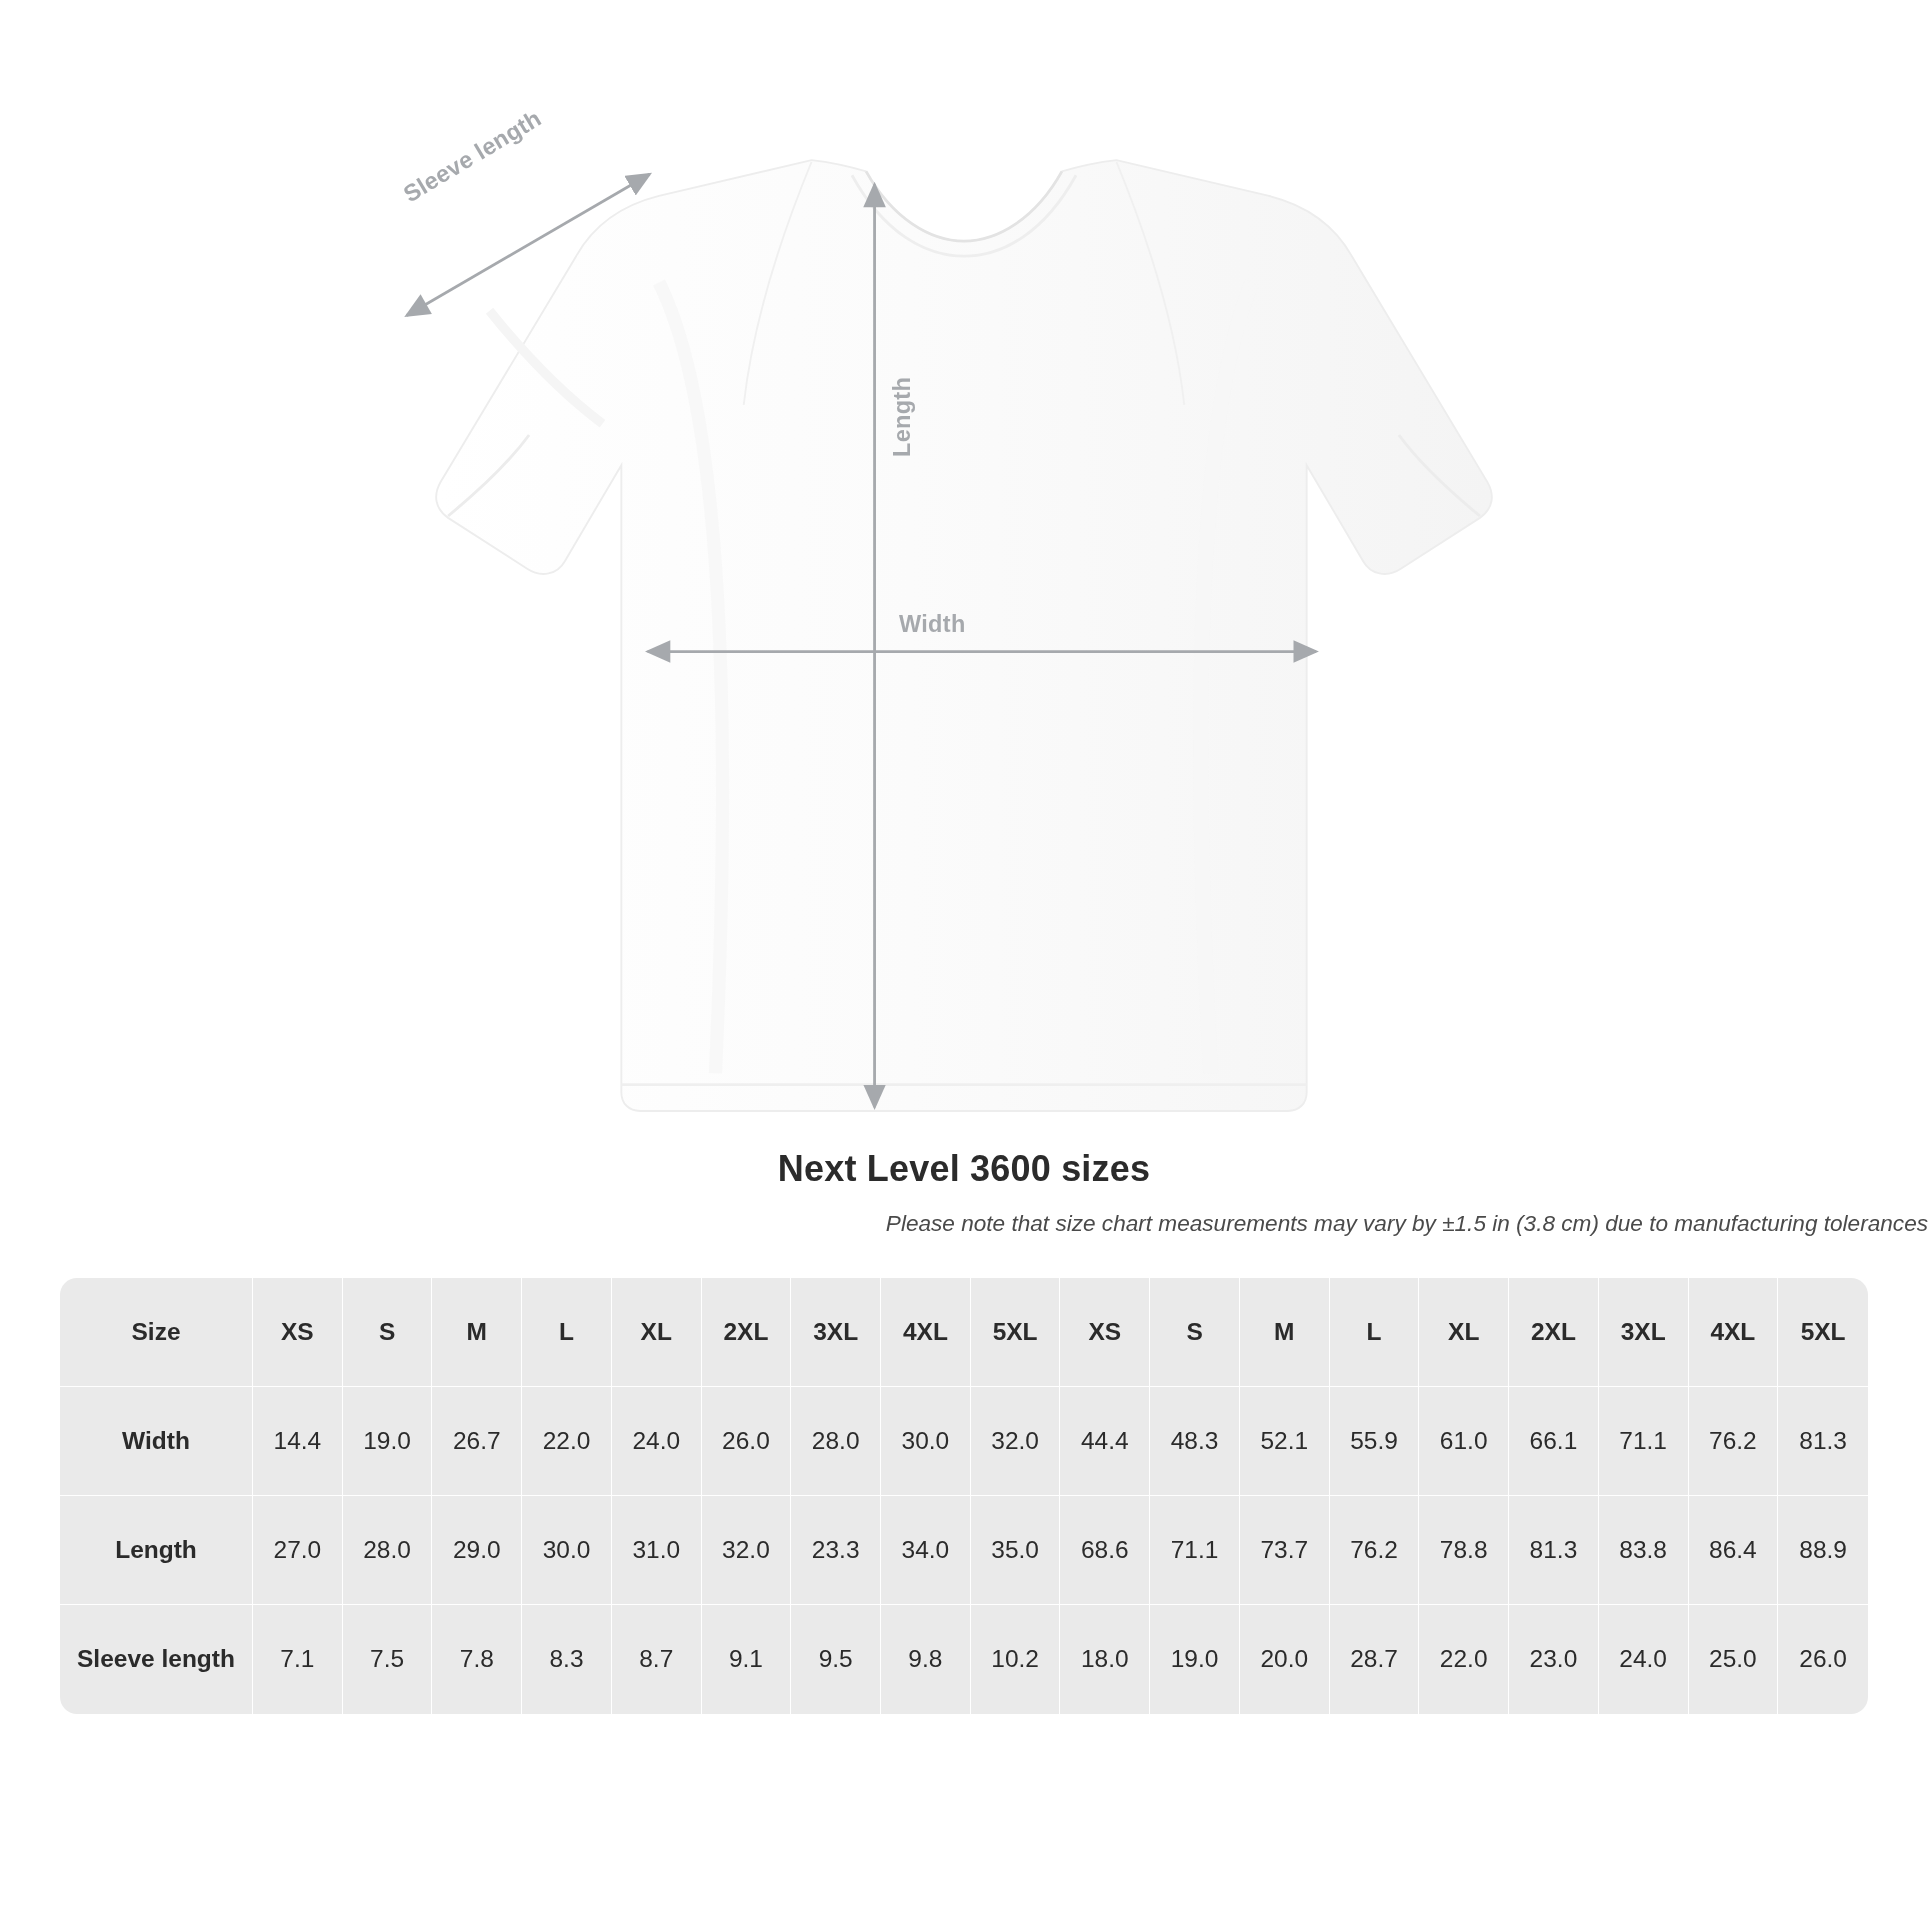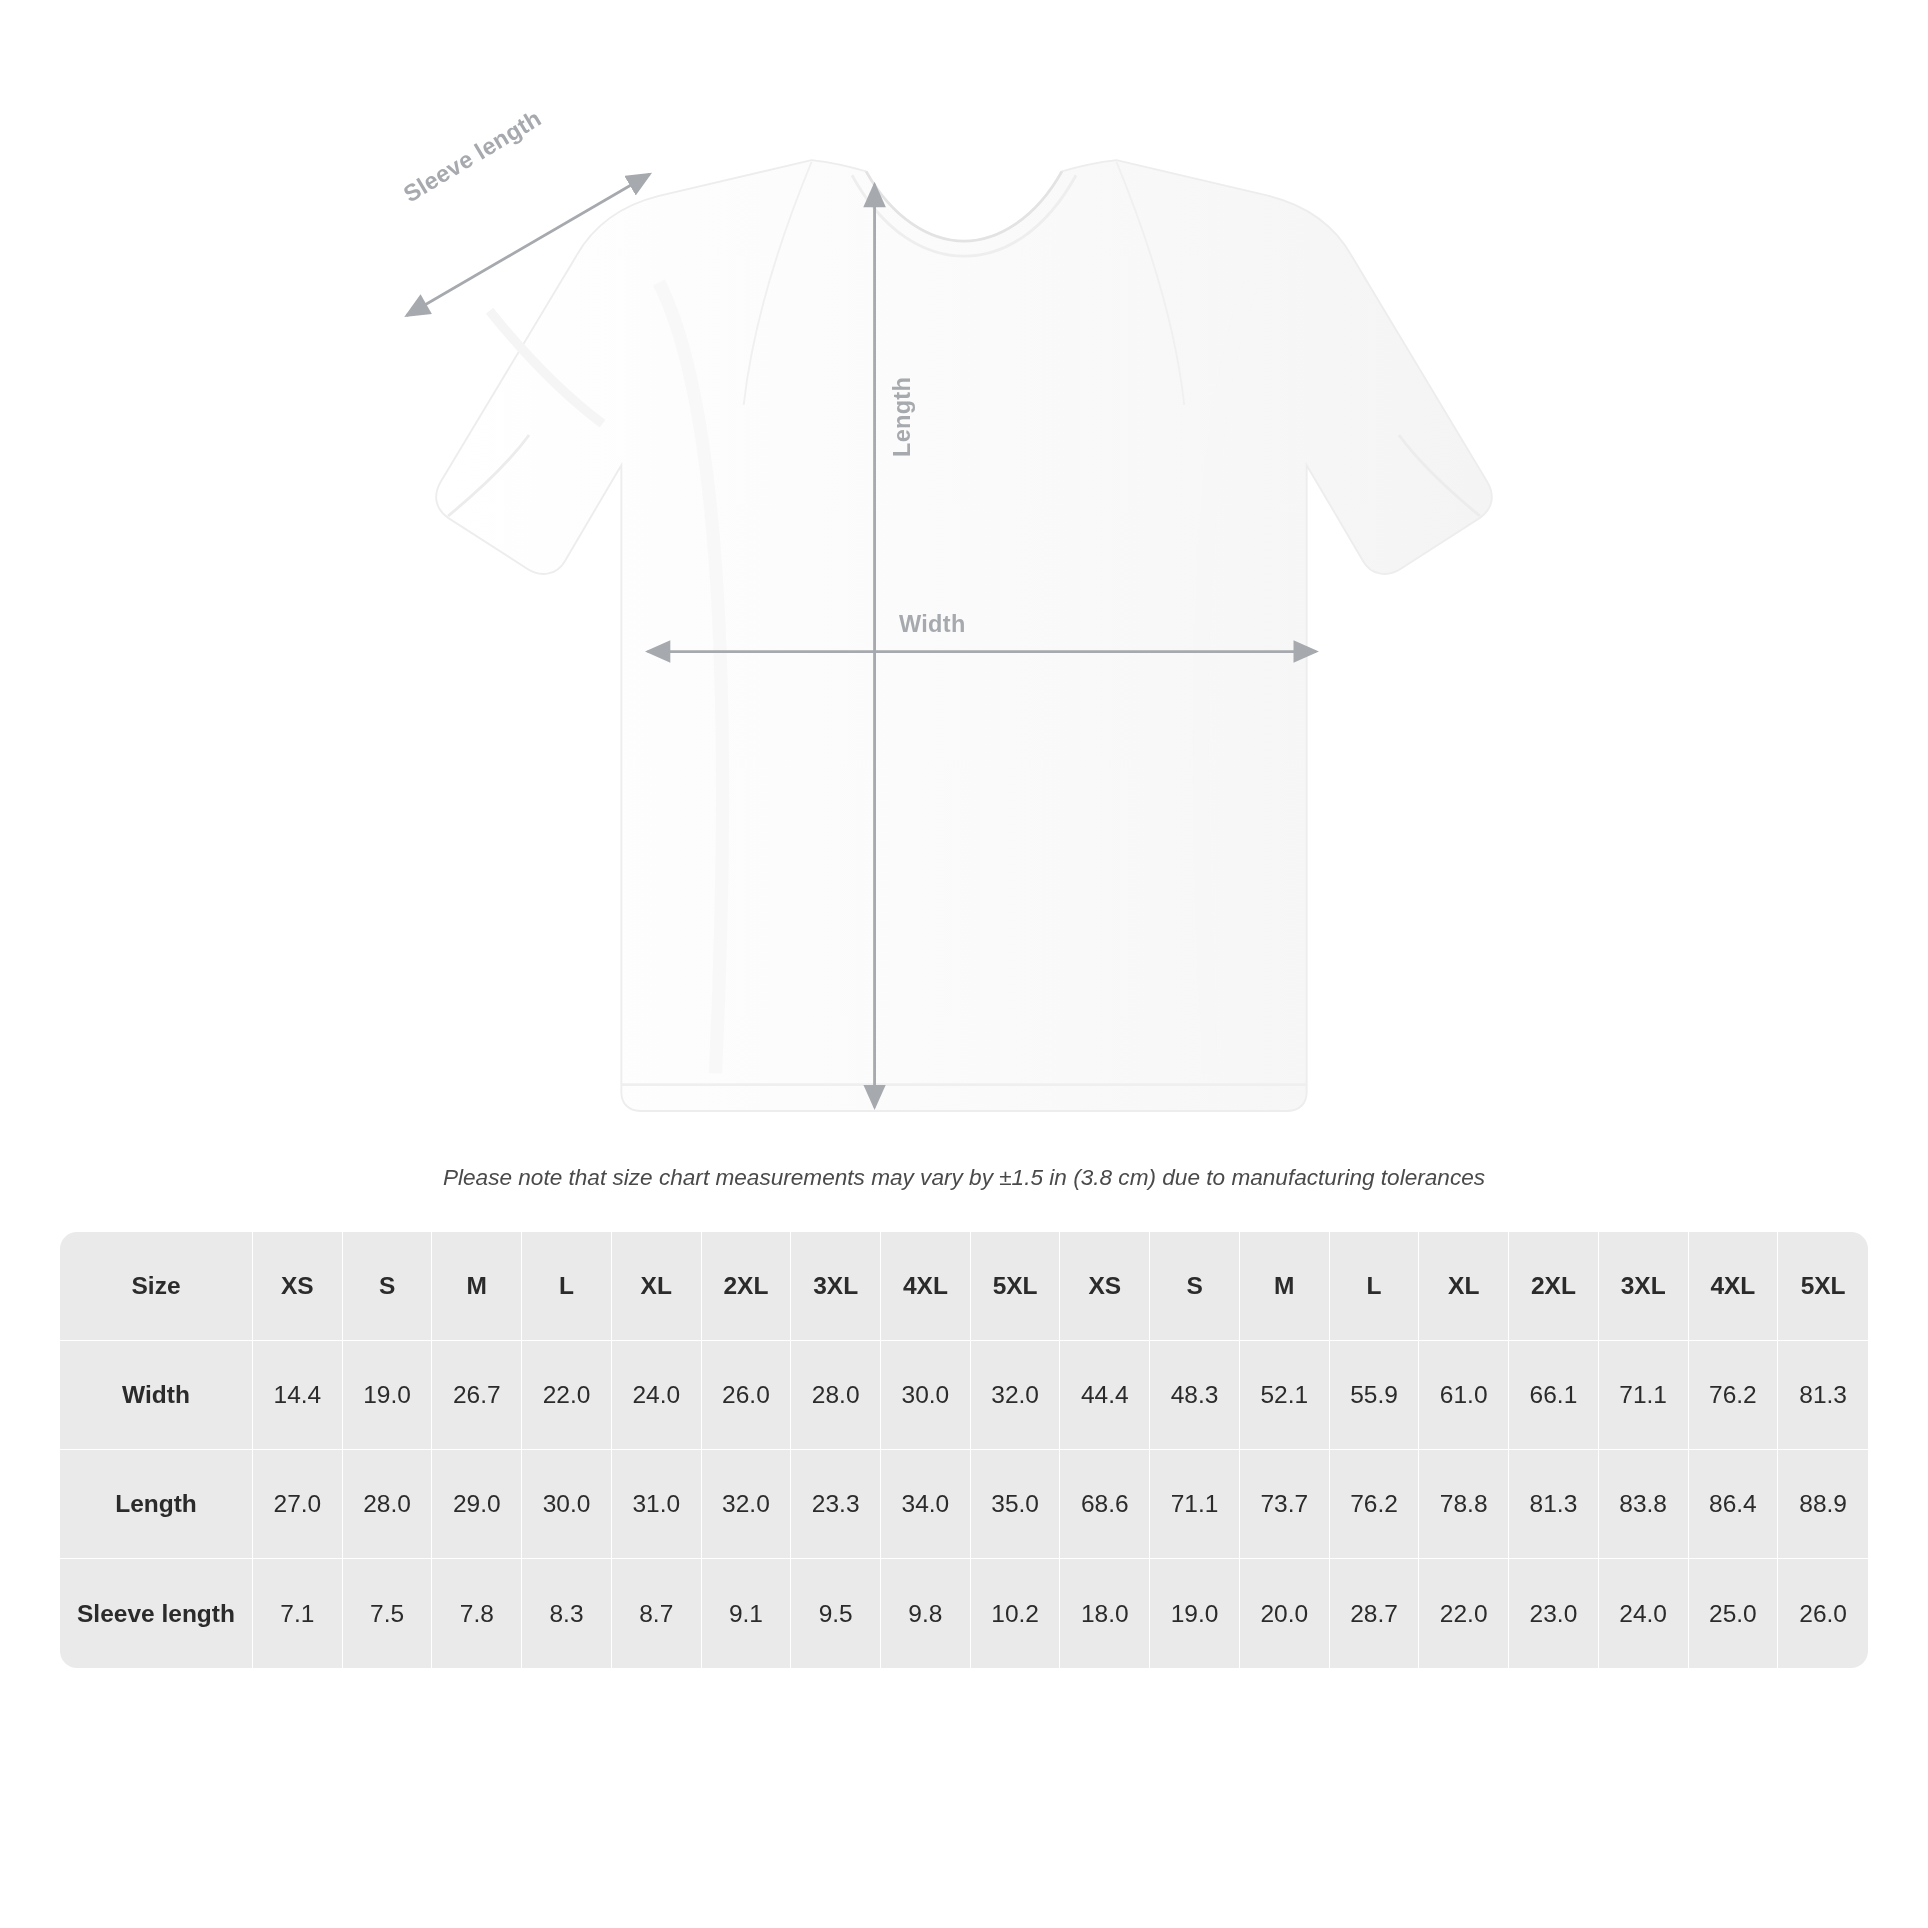--- a/index.html
+++ b/index.html
@@ -64,20 +64,21 @@
     font-weight: bold;
     color: #2b2b2b;
     margin: 0;
     letter-spacing: 0.2px;
   }
   .chart-note {
     font-size: 22.6px;
     font-style: italic;
     color: #4a4a4a;
     margin: 21px 0 0 0;
+    text-align: right;
   }
 
   
   .table-wrap {
     margin: 41px auto 0 auto;
     width: 1808px;
   }
   table.size-table {
     width: 100%;
     border-collapse: separate;
@@ -212,20 +213,21 @@
         <line x1="688" y1="692" x2="1398" y2="692" stroke="#a6a9ad" stroke-width="3" marker-start="url(#arrTail)" marker-end="url(#arrHead)"></line>
       </g>
     </svg>
 
     <div class="dim-label sleeve">Sleeve length</div>
     <div class="dim-label length">Length</div>
     <div class="dim-label width">Width</div>
   </div>
 
   <div class="title-block">
+    <h1 class="chart-title">Next Level 3600 sizes</h1>
     <p class="chart-note">Please note that size chart measurements may vary by ±1.5 in (3.8 cm) due to manufacturing tolerances</p>
   </div>
 
   <div class="table-wrap">
     <table class="size-table">
       <tbody>
 
         <tr>
           <td class="row-head col-label">Size</td>
           <td class="size-head">XS</td>

